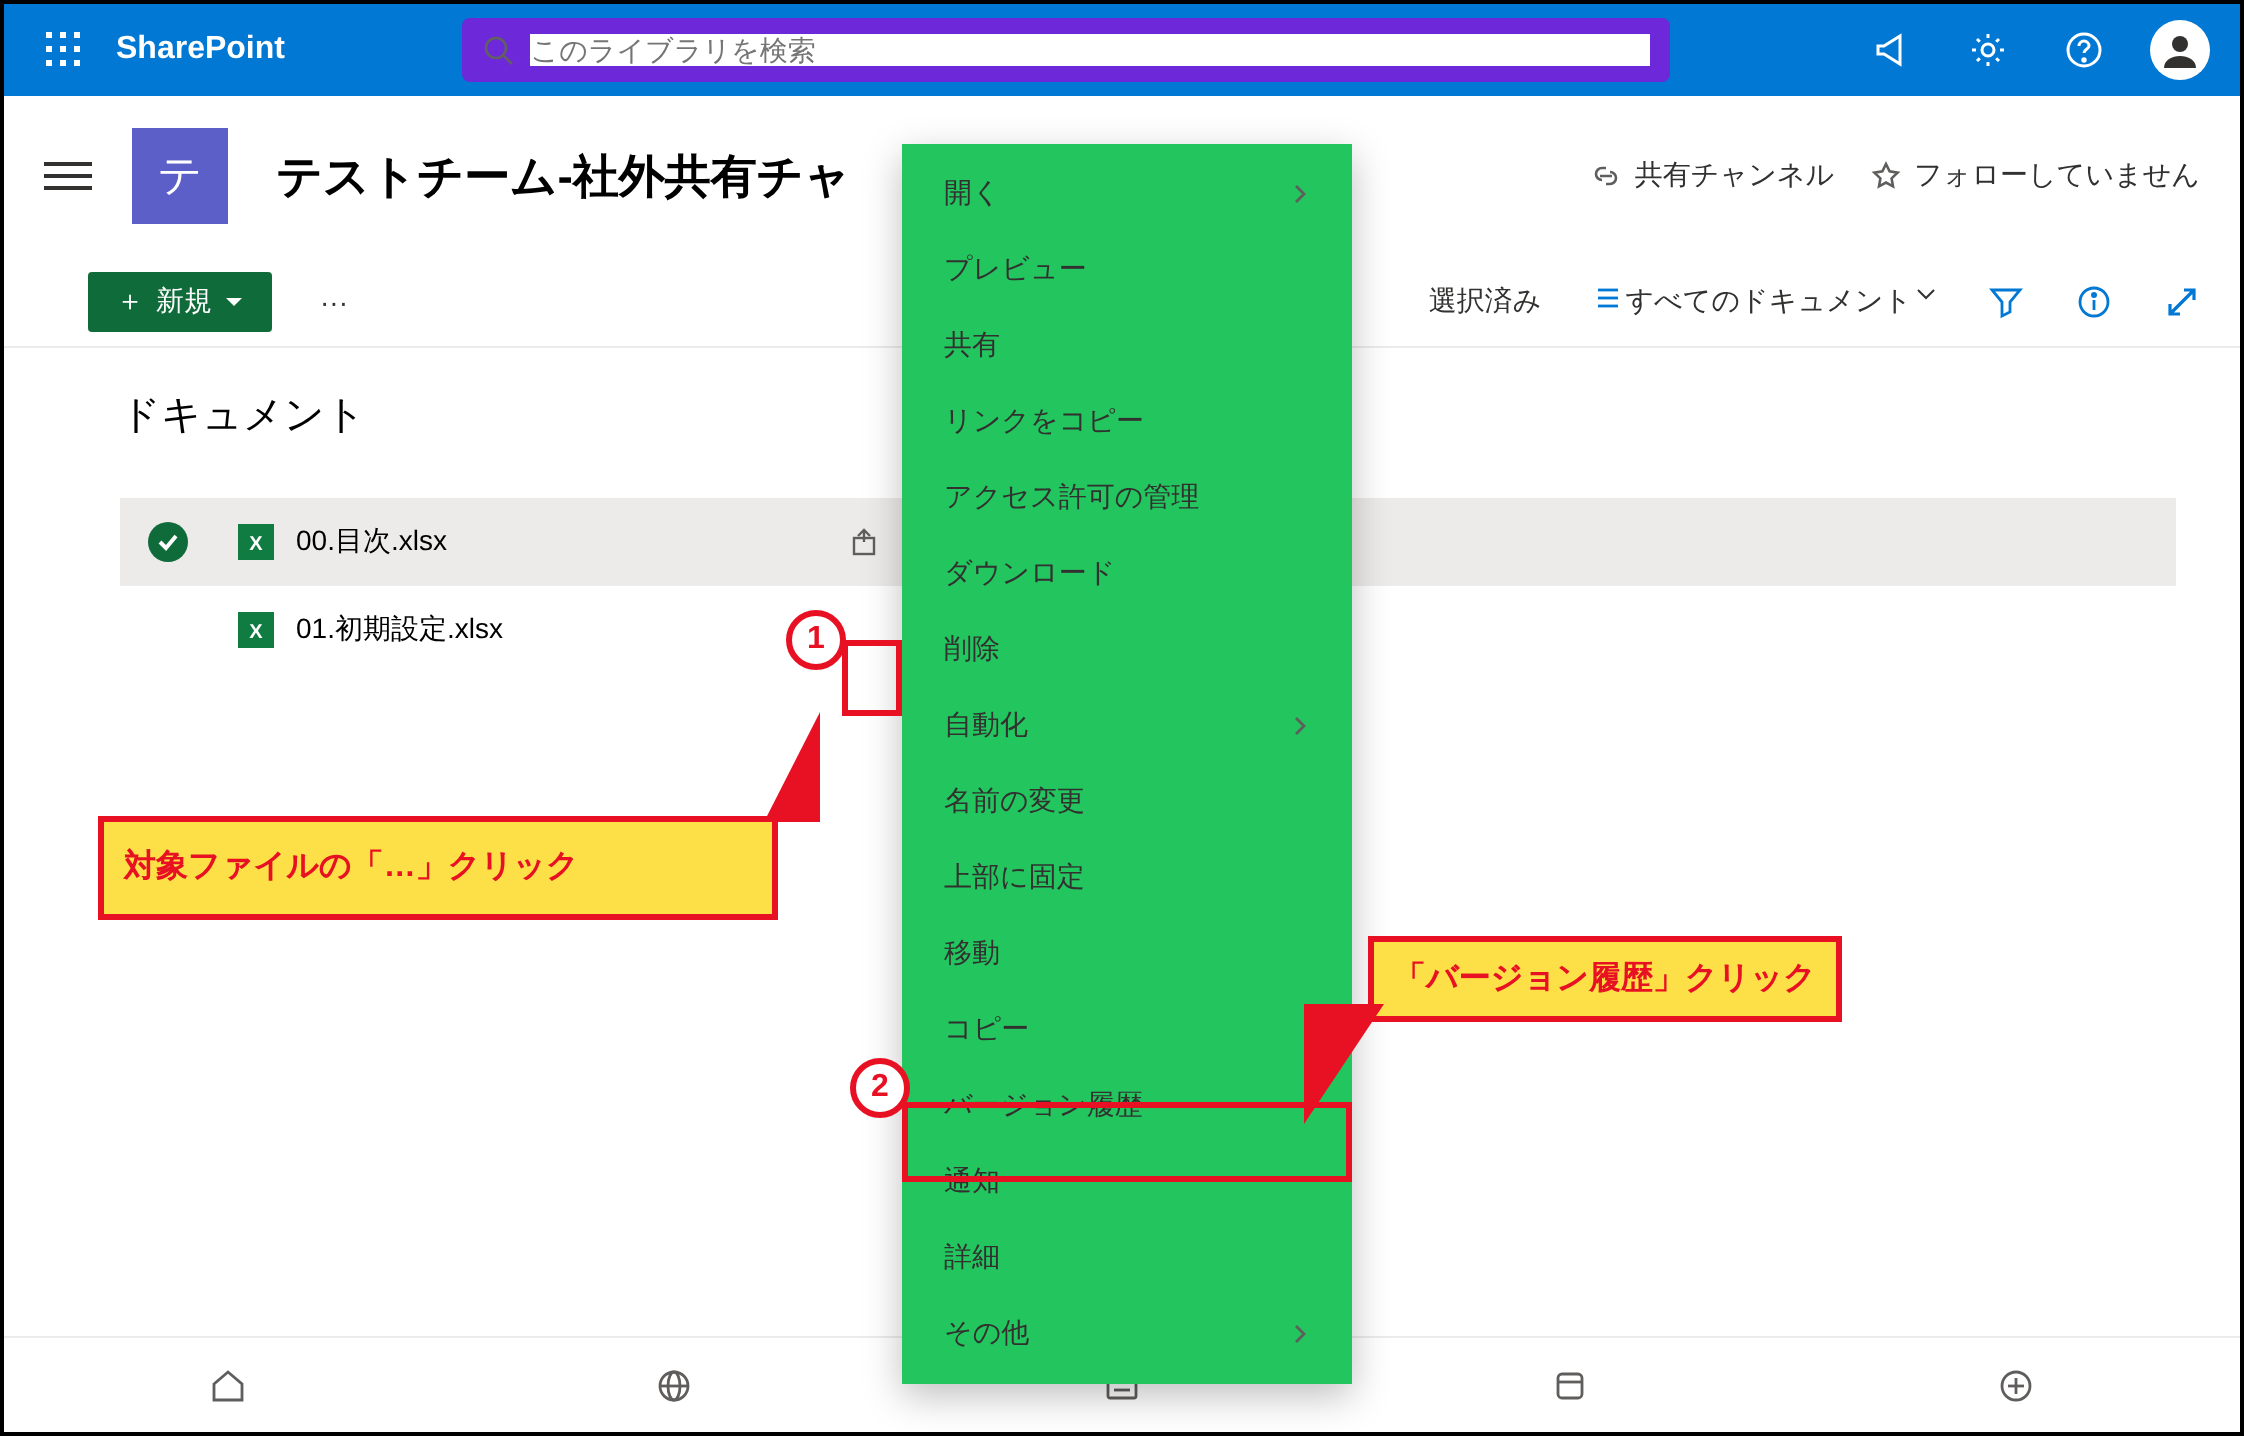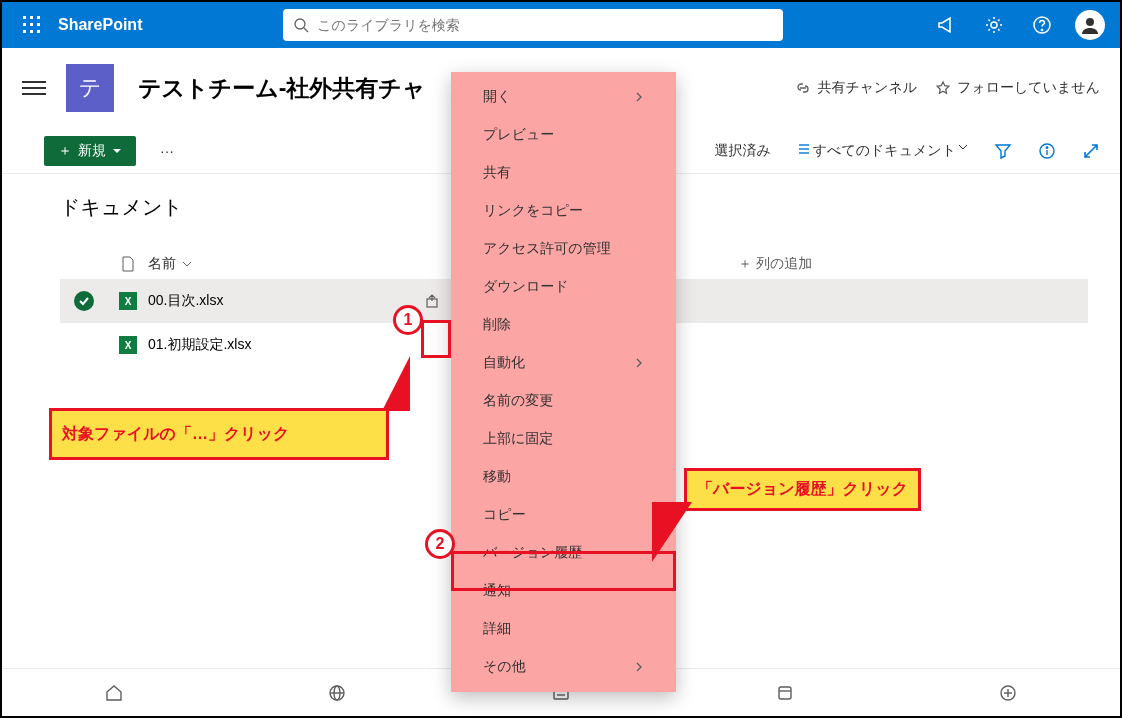--- a/index.html
+++ b/index.html
@@ -3,21 +3,21 @@
 <meta charset="utf-8">
 <style>
 * { margin: 0; padding: 0; box-sizing: border-box; font-family: "Segoe UI", "Yu Gothic UI", Meiryo, sans-serif; }
 body { width: 1122px; height: 718px; background: #fff; overflow: hidden; border: 2px solid #000; position: relative; }
 
 
 .suite-bar { height: 46px; background: #0078d4; display: flex; align-items: center; padding: 0 8px; color: #fff; }
 .waffle { width: 44px; height: 44px; display: flex; align-items: center; justify-content: center; cursor: pointer; }
 .brand { font-weight: 600; font-size: 16px; margin-left: 4px; }
 .searchwrap { flex: 1; display: flex; justify-content: center; }
-.searchbox { width: 500px; height: 32px; background: #ffffff; border-radius: 4px; display: flex; align-items: center; padding: 0 10px; color: #616161; }
+.searchbox { width: 604px; height: 32px; background: #6d28d9; border-radius: 4px; display: flex; align-items: center; padding: 0 10px; color: #616161; }
 .searchbox svg { margin-right: 8px; flex-shrink: 0; }
 .searchbox input { border: none; outline: none; font-size: 14px; width: 100%; color: #323130; }
 .suite-right { display: flex; align-items: center; gap: 4px; }
 .suite-icon { width: 44px; height: 44px; display: flex; align-items: center; justify-content: center; cursor: pointer; }
 .avatar { width: 30px; height: 30px; background: #fff; border-radius: 50%; display: flex; align-items: center; justify-content: center; }
 
 
 .site-header { display: flex; align-items: center; height: 80px; padding: 0 20px; }
 .hamburger { width: 24px; display: flex; flex-direction: column; gap: 4px; cursor: pointer; margin-right: 20px; }
 .hamburger span { height: 2px; background: #323130; }
@@ -46,21 +46,21 @@
 .col-add { flex: 0 0 200px; color:#605e5c; }
 .row { display: flex; align-items: center; height: 44px; font-size: 14px; }
 .row.sel { background: #edebe9; }
 .check { width: 20px; height: 20px; border-radius: 50%; background: #0f6b3a; display:flex; align-items:center; justify-content:center; color:#fff; }
 .excel-icon { width:18px; height:18px; }
 .rowactions { display:flex; gap:6px; color:#605e5c; margin-left:auto; margin-right:8px; }
 .rowactions span { width:28px; height:28px; display:flex; align-items:center; justify-content:center; cursor:pointer; }
 .blurred { width: 80px; height: 16px; background: #dcdcdc; filter: blur(3px); border-radius:2px; margin-left: 6px; }
 
 
-.ctxmenu { position: absolute; left: 449px; top: 70px; width: 225px; background: #fca5a5; box-shadow: 0 6px 18px rgba(0,0,0,.25); z-index: 50; padding: 6px 16px; }
+.ctxmenu { position: absolute; left: 449px; top: 70px; width: 225px; background: #22c55e; box-shadow: 0 6px 18px rgba(0,0,0,.25); z-index: 50; padding: 6px 5px; }
 .ctxitem { height: 38px; display: flex; align-items: center; padding: 0 16px; font-size: 14px; color: #323130; cursor: pointer; justify-content: space-between; }
 
 
 .anno { position: absolute; border: 3px solid #e81123; background: #fde047; color: #e81123; font-weight: 700; font-size: 16px; padding: 8px 10px; z-index: 60; }
 .circ { position: absolute; width: 30px; height: 30px; border: 3px solid #e81123; background:#fff; border-radius: 50%; color:#e81123; font-weight:700; display:flex; align-items:center; justify-content:center; z-index:65; font-size:16px; }
 .boxhl { position: absolute; border: 3px solid #e81123; z-index: 62; pointer-events:none; }
 .tri { position:absolute; width:0; height:0; z-index:61; }
 
 
 .footer { position: absolute; bottom: 0; left: 0; right: 0; height: 48px; border-top: 1px solid #edebe9; display: flex; align-items: center; background:#fff; }
@@ -184,41 +184,20 @@
     <div class="cmd-icon">
         <svg width="18" height="18" viewBox="0 0 18 18" fill="none" stroke="#0078d4" stroke-width="1.6">
           <path d="M3 15 L15 3 M10 3h5v5 M8 15H3v-5"></path>
         </svg>
       </div>
   </div>
 </div>
 
 <div class="docarea">
   <div class="libtitle">ドキュメント</div>
-  <div class="listhead">
-    <div class="col-select"></div>
-    <div class="col-icon">
-        <svg width="14" height="16" viewBox="0 0 14 16" fill="none" stroke="#605e5c">
-          <path d="M2 1h7l3 3v11H2z"></path>
-        </svg>
-      </div>
-    <div class="col-name">
-        <span>名前</span>
-        <svg width="10" height="10" viewBox="0 0 10 10" fill="none" stroke="#605e5c">
-          <path d="M1 3l4 4 4-4"></path>
-        </svg>
-      </div>
-    <div class="col-upd">
-        <span>更新者</span>
-        <svg width="10" height="10" viewBox="0 0 10 10" fill="none" stroke="#605e5c">
-          <path d="M1 3l4 4 4-4"></path>
-        </svg>
-      </div>
-    <div class="col-add">＋ <span>列の追加</span></div>
-  </div>
 
   <div class="row sel">
     <div class="col-select">
         <div class="check">
           <svg width="12" height="12" viewBox="0 0 12 12" fill="none" stroke="#fff" stroke-width="2">
             <path d="M2 6l3 3 5-6"></path>
           </svg>
         </div>
       </div>
     <div class="col-icon">

